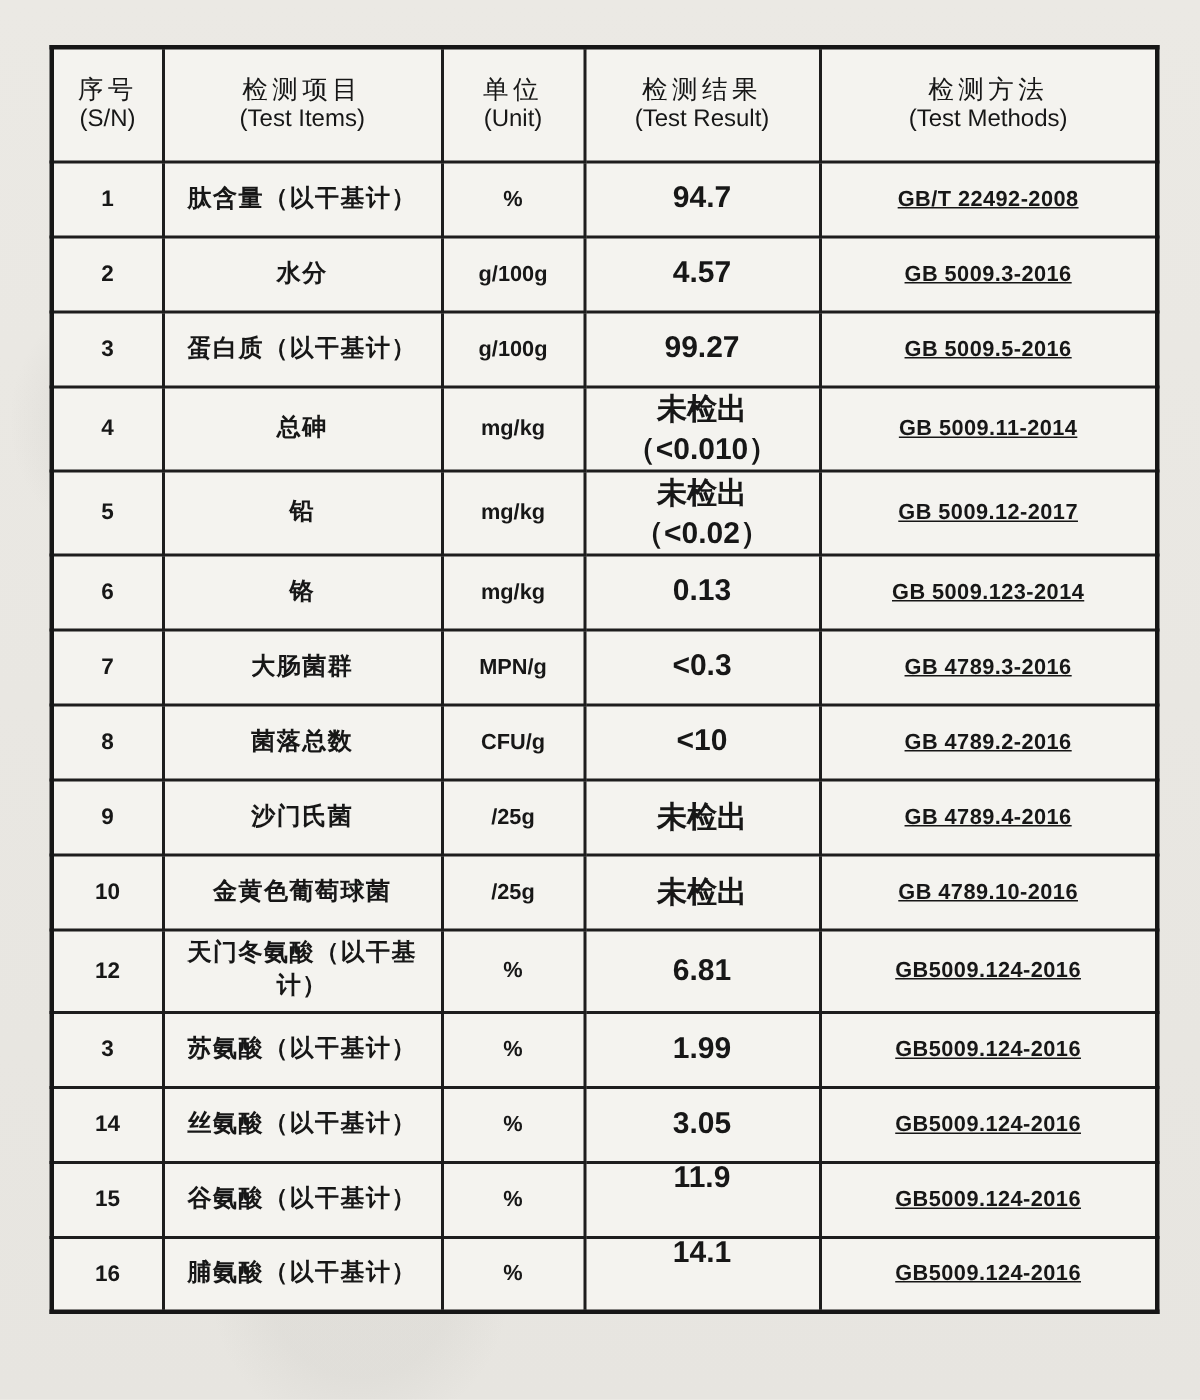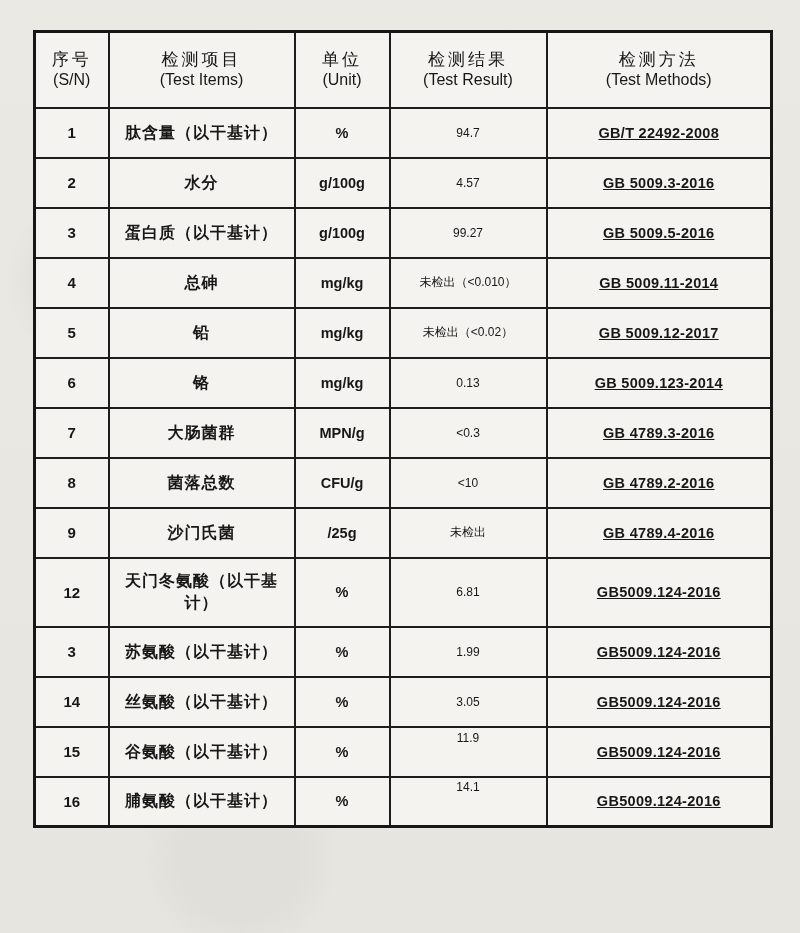--- a/index.html
+++ b/index.html
@@ -38,37 +38,37 @@
   }
   th, td {
     border: 2.2px solid #1d1d1d;
     text-align: center;
     vertical-align: middle;
     padding: 0 4px;
     overflow: hidden;
   }
   thead tr { height: 76px; }
   tbody tr { height: 50px; }
-  tbody tr.tall { height: 69px; }
+  tbody tr.tall { height: 55px; }
   .h-cn {
     font-size: 17px;
     font-weight: normal;
     letter-spacing: 3px;
     line-height: 1.25;
   }
   .h-en {
     font-size: 16px;
     font-weight: normal;
     letter-spacing: 0px;
     line-height: 1.3;
   }
   td.c-sn    { font-size: 15px; font-weight: bold; }
   td.c-item  { font-size: 16px; font-weight: bold; letter-spacing: 1px; line-height: 1.35; padding: 0 10px; }
   td.c-unit  { font-size: 14.5px; font-weight: bold; }
-  td.c-result{ font-size: 12px; font-weight: normal; }
+  td.c-result{ font-size: 20px; font-weight: bold; }
   td.c-method{ font-size: 14.5px; font-weight: bold; letter-spacing: 0.3px; text-decoration: underline; }
   .rv { display: inline-block; position: relative; }
   .rv.high { top: -14px; }  
 </style>
 </head>
 <body>
 
 <div class="page">
   <table class="report">
     <colgroup>
@@ -159,20 +159,27 @@
           <td class="c-result"><span class="rv">&lt;10</span></td>
           <td class="c-method">GB 4789.2-2016</td>
         </tr>
         <tr>
           <td class="c-sn">9</td>
           <td class="c-item">沙门氏菌</td>
           <td class="c-unit">/25g</td>
           <td class="c-result"><span class="rv">未检出</span></td>
           <td class="c-method">GB 4789.4-2016</td>
         </tr>
+        <tr>
+          <td class="c-sn">10</td>
+          <td class="c-item">金黄色葡萄球菌</td>
+          <td class="c-unit">/25g</td>
+          <td class="c-result"><span class="rv">未检出</span></td>
+          <td class="c-method">GB 4789.10-2016</td>
+        </tr>
         <tr class="tall">
           <td class="c-sn">12</td>
           <td class="c-item">天门冬氨酸（以干基计）</td>
           <td class="c-unit">%</td>
           <td class="c-result"><span class="rv">6.81</span></td>
           <td class="c-method">GB5009.124-2016</td>
         </tr>
         <tr>
           <td class="c-sn">3</td>
           <td class="c-item">苏氨酸（以干基计）</td>

